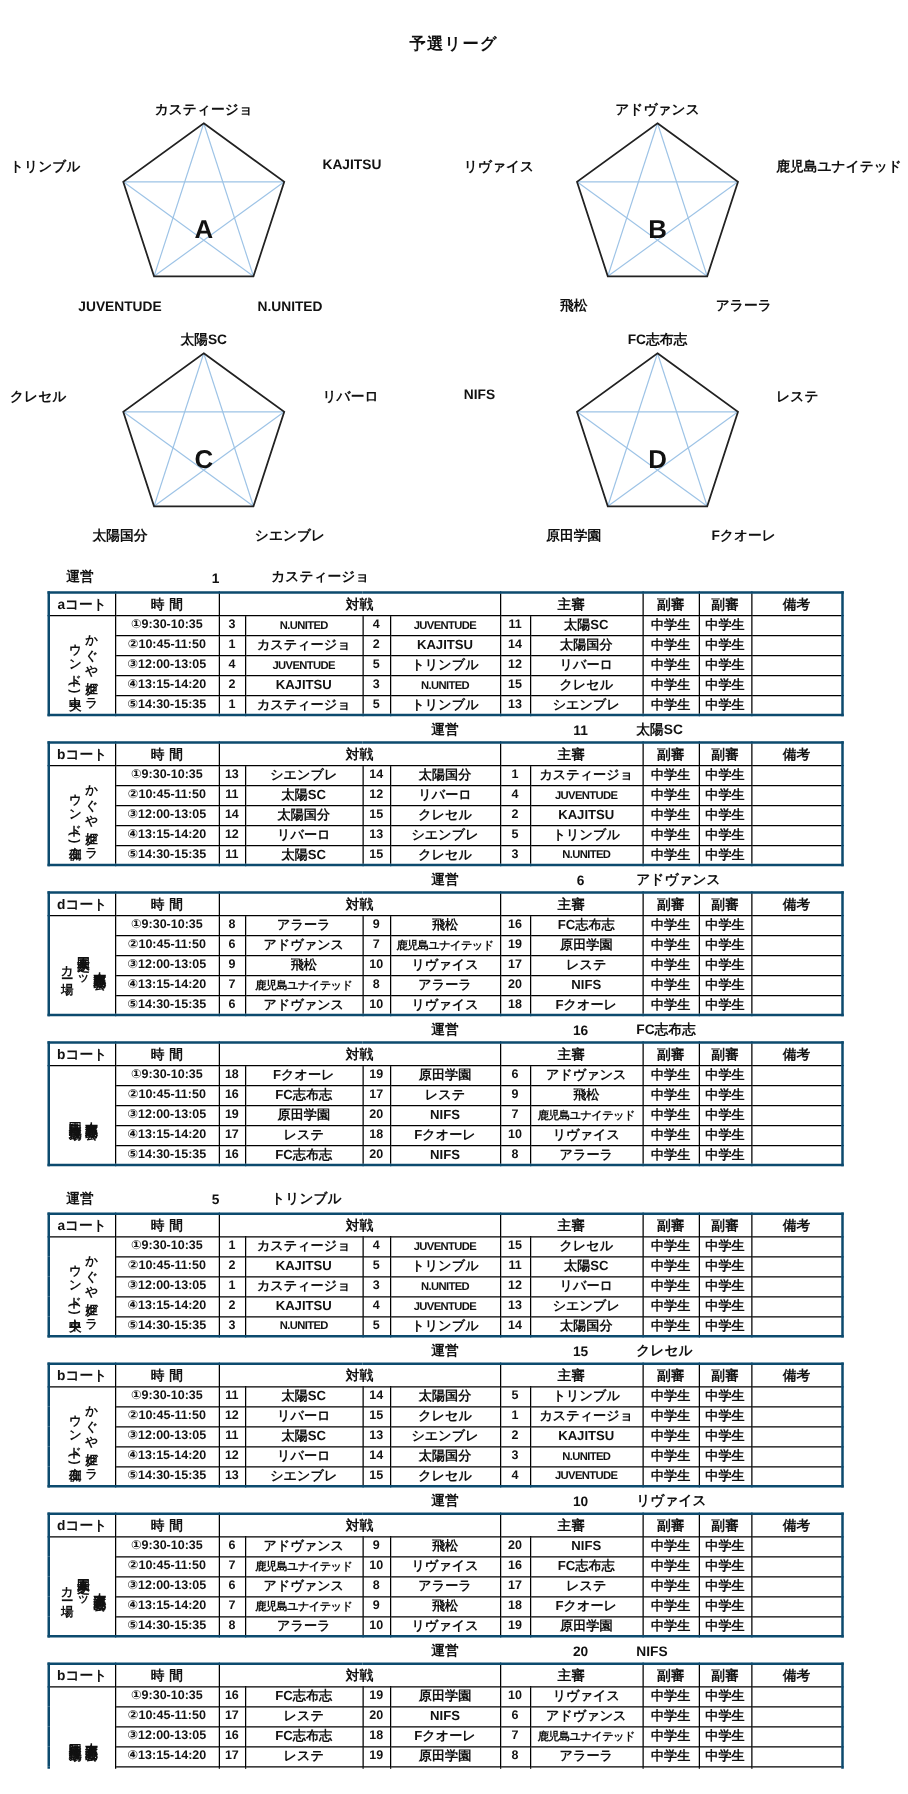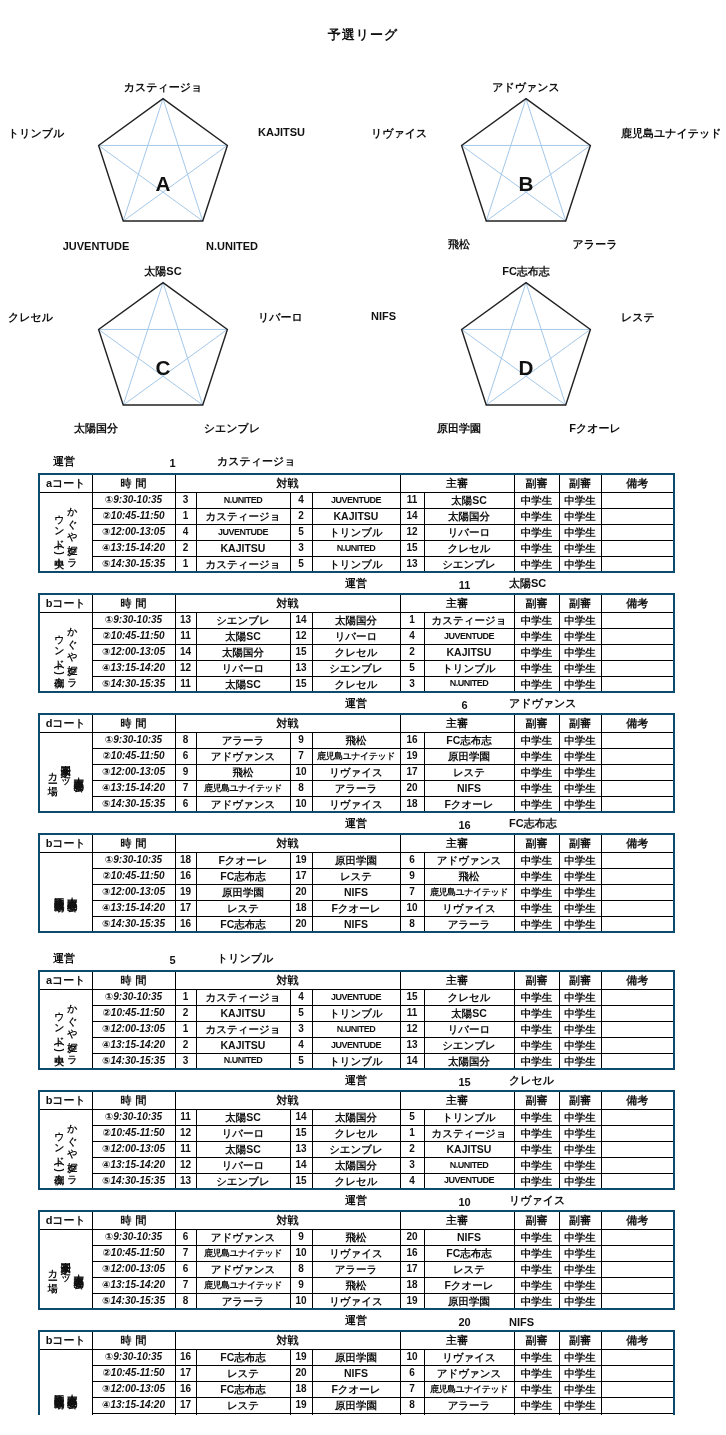--- a/index.html
+++ b/index.html
@@ -32,21 +32,21 @@
   .unei .u-no   { width:65px; text-align:center; }
   .unei .u-team { margin-left:12px; white-space:nowrap; }
   .unei.standalone { margin:2px 0 0 330px; }
 
   
   table.sched { margin:2px 0 0 38px; width:635px; border-collapse:collapse; table-layout:fixed; border:2px solid #0c4a6e; }
   .sched th, .sched td { border:1px solid #000; text-align:center; vertical-align:middle; overflow:hidden; }
   .sched th { height:18px; font-size:11px; font-weight:bold; white-space:nowrap; }
   .sched td { height:16px; font-size:11px; font-weight:bold; line-height:1; white-space:nowrap; }
   .sched th.th-time { letter-spacing:0.35em; text-indent:0.35em; }
-  .sched td.c-time { font-size:10px;font-style:italic; }
+  .sched td.c-time { font-size:10px; }
   .sched td.c-num { font-size:10px; }
   .sched td.c-team { font-size:10.5px; }
   .sched td.c-team.long { font-size:9px; letter-spacing:-0.5px; }
   .sched td.c-mid { font-size:10.5px; }
   .sched td.venue { vertical-align:middle; }
   .venue-text { writing-mode:vertical-rl; white-space:pre-line; font-size:10px; line-height:13px; letter-spacing:1px; font-weight:bold; margin:0 auto; text-align:center; max-height:82px; }
 </style>
 </head>
 <body>
 

